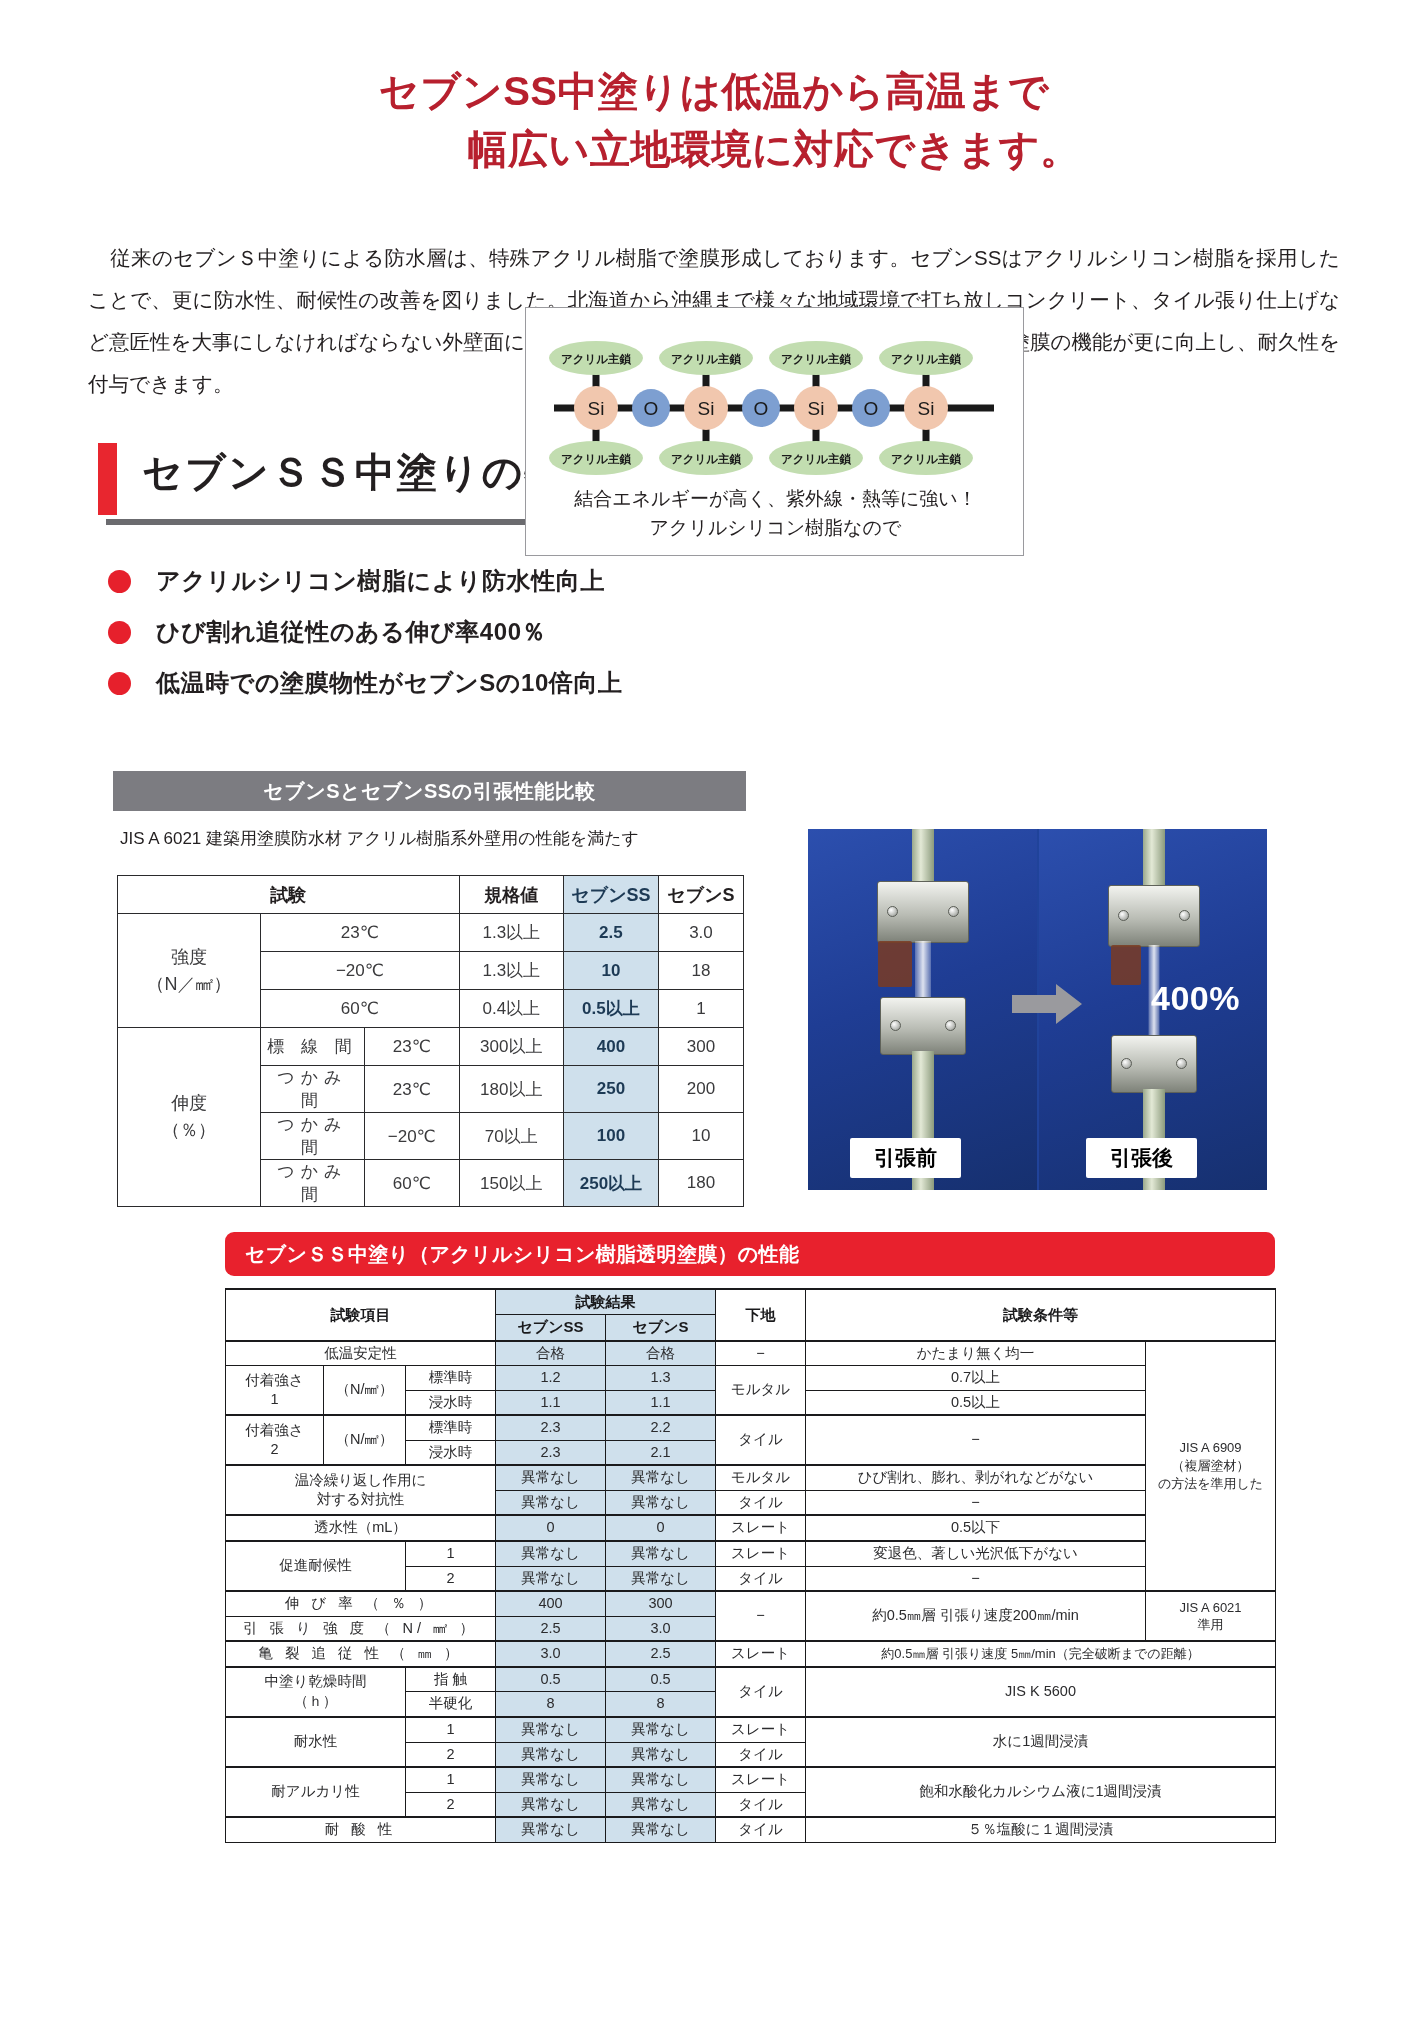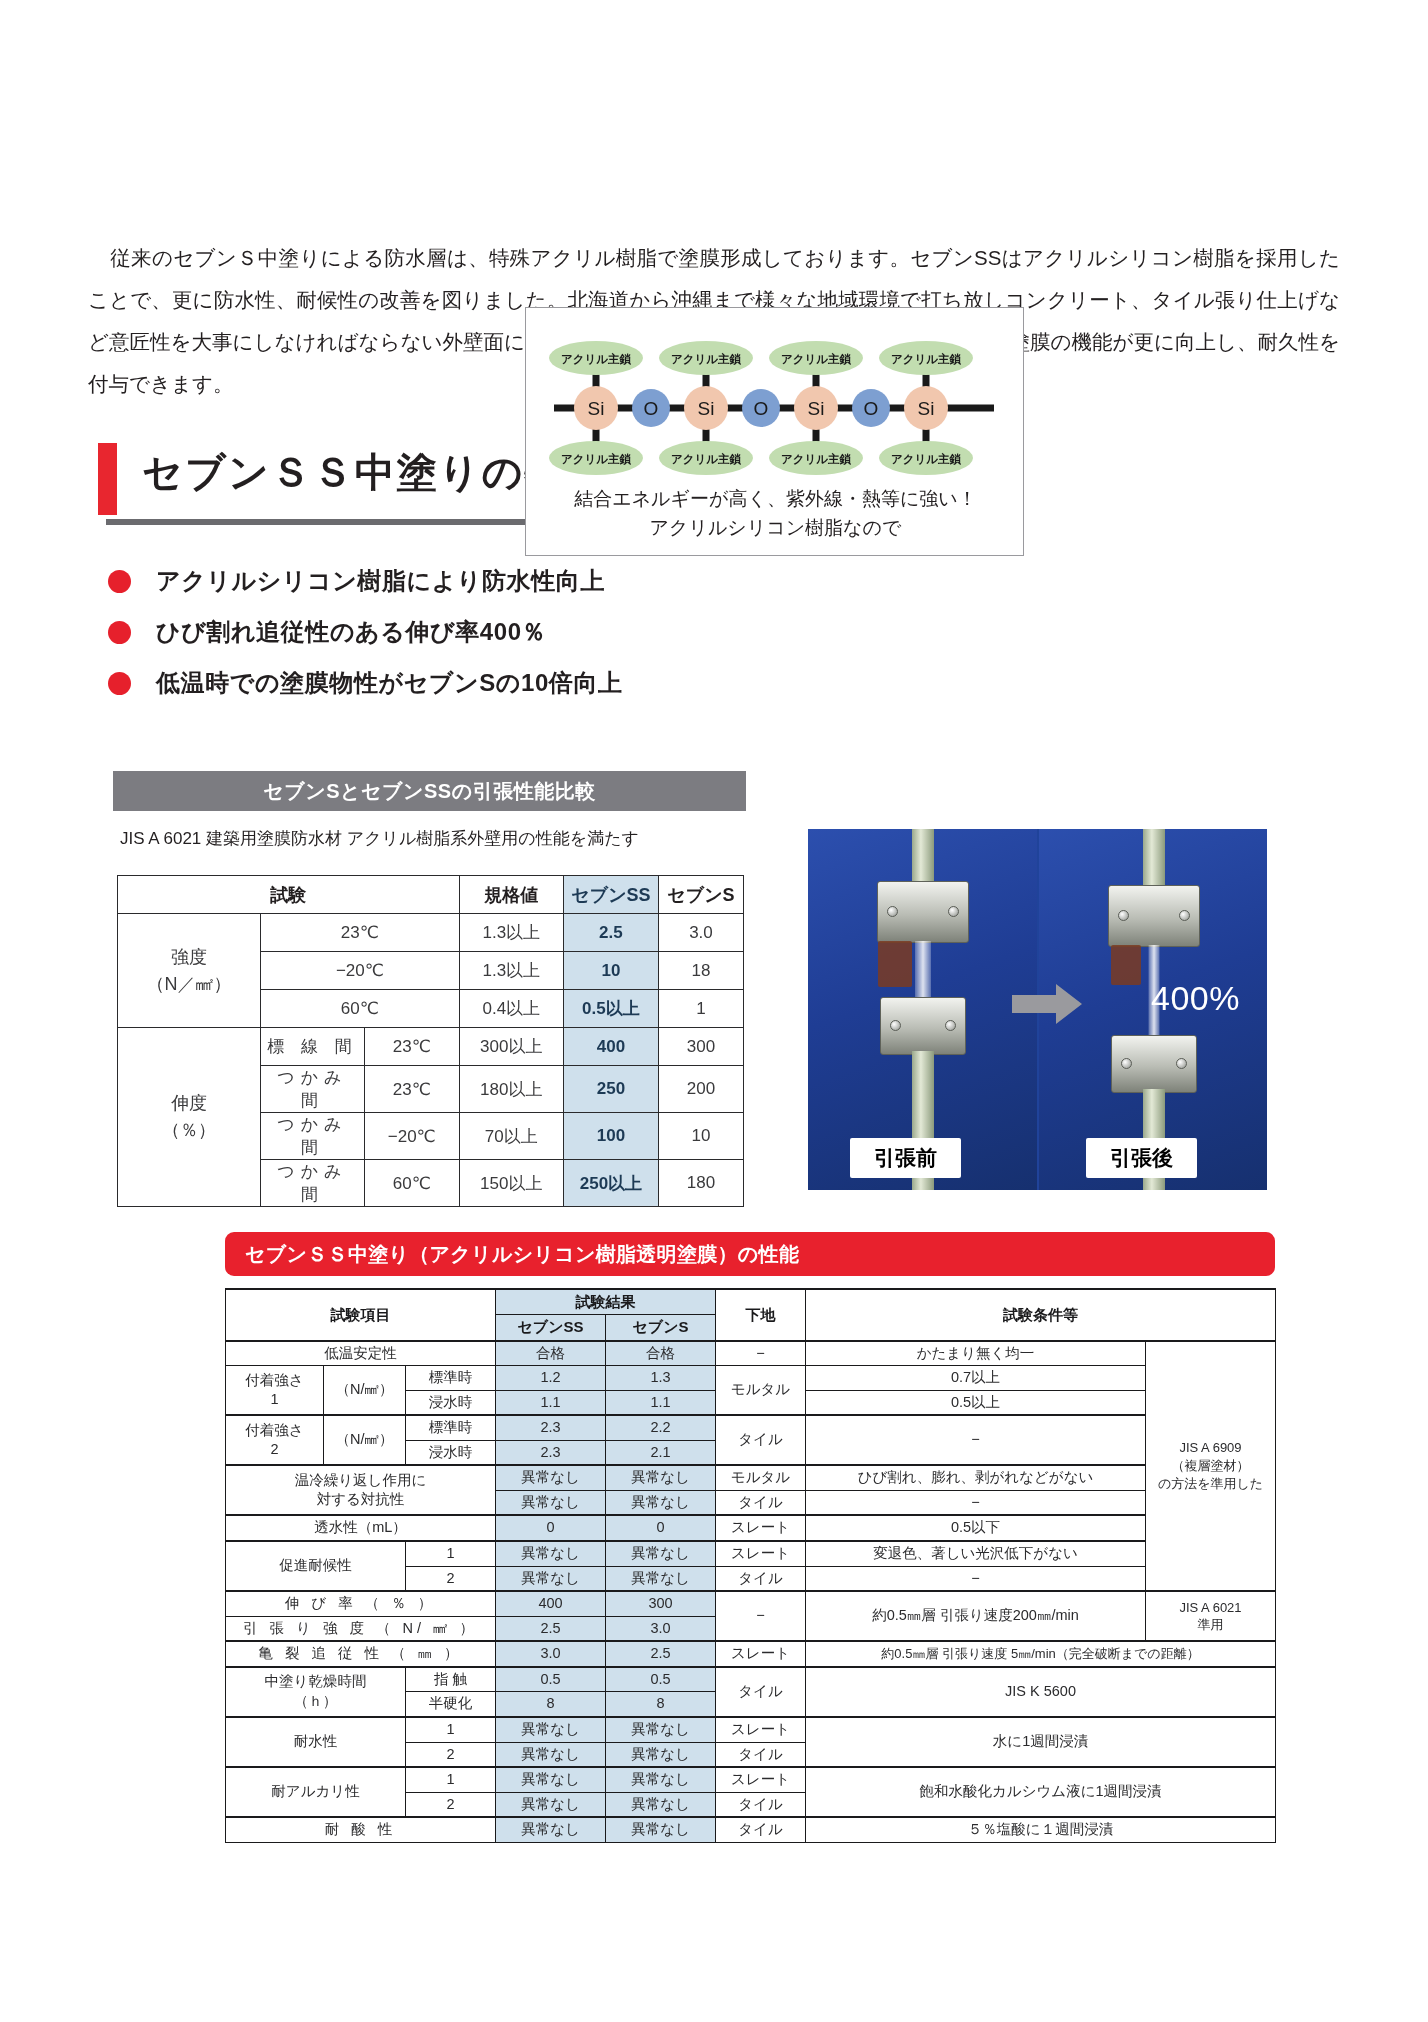--- a/index.html
+++ b/index.html
@@ -108,21 +108,21 @@
   .film {
     position:absolute; left:50%; transform:translateX(-50%);
     background:linear-gradient(90deg,rgba(255,255,255,.25),rgba(255,255,255,.85),rgba(255,255,255,.25));
   }
   .rust { position:absolute; background:#7a3b22; border-radius:2px; opacity:.85; }
   .arrow-big {
     position:absolute; left:204px; top:155px; width:70px; height:40px;
   }
   .pct-400 {
     position:absolute; right:27px; top:150px; color:#ffffff;
-    font-size:34px; font-weight:normal; letter-spacing:.5px;
+    font-size:34px; font-weight:bold; letter-spacing:.5px;
   }
   .ph-label {
     position:absolute; bottom:12px; background:#ffffff; color:#000000;
     font-size:21px; font-weight:bold; padding:6px 24px; border-radius:2px;
   }
   .ph-label.l { left:42px; }
   .ph-label.r { left:278px;margin-top:25px; }
 
   
   .red-banner {
@@ -146,20 +146,24 @@
   .perf .thick-t { border-top:2.5px solid #1a1a1c; }
   .perf .thick-b { border-bottom:2.5px solid #1a1a1c; }
   .perf .small { font-size:13px; }
   .perf .sp { letter-spacing:4px; }
 </style>
 </head>
 <body>
 
 <div class="page">
 
+  <div class="headline">
+    <div class="l1">セブンSS中塗りは低温から高温まで</div>
+    <div class="l2">幅広い立地環境に対応できます。</div>
+  </div>
 
   <div class="intro"><span class="ind"></span><span>従来のセブンＳ中塗りによる防水層は、特殊アクリル樹脂で塗膜形成しております。セブンSSはアクリルシリコン樹脂を採用したことで、更に防水性、耐候性の改善を図りました。北海道から沖縄まで様々な地域環境で打ち放しコンクリート、タイル張り仕上げなど意匠性を大事にしなければならない外壁面にはセブンSS中塗りを使用して頂くことで、保護透明塗膜の機能が更に向上し、耐久性を付与できます。</span></div>
 
   <div class="sec-head">
     <div class="bar"></div>
     <div class="txt">セブンＳＳ中塗りの特長</div>
     <div class="rule"></div>
   </div>
 
   <div class="bullets">

